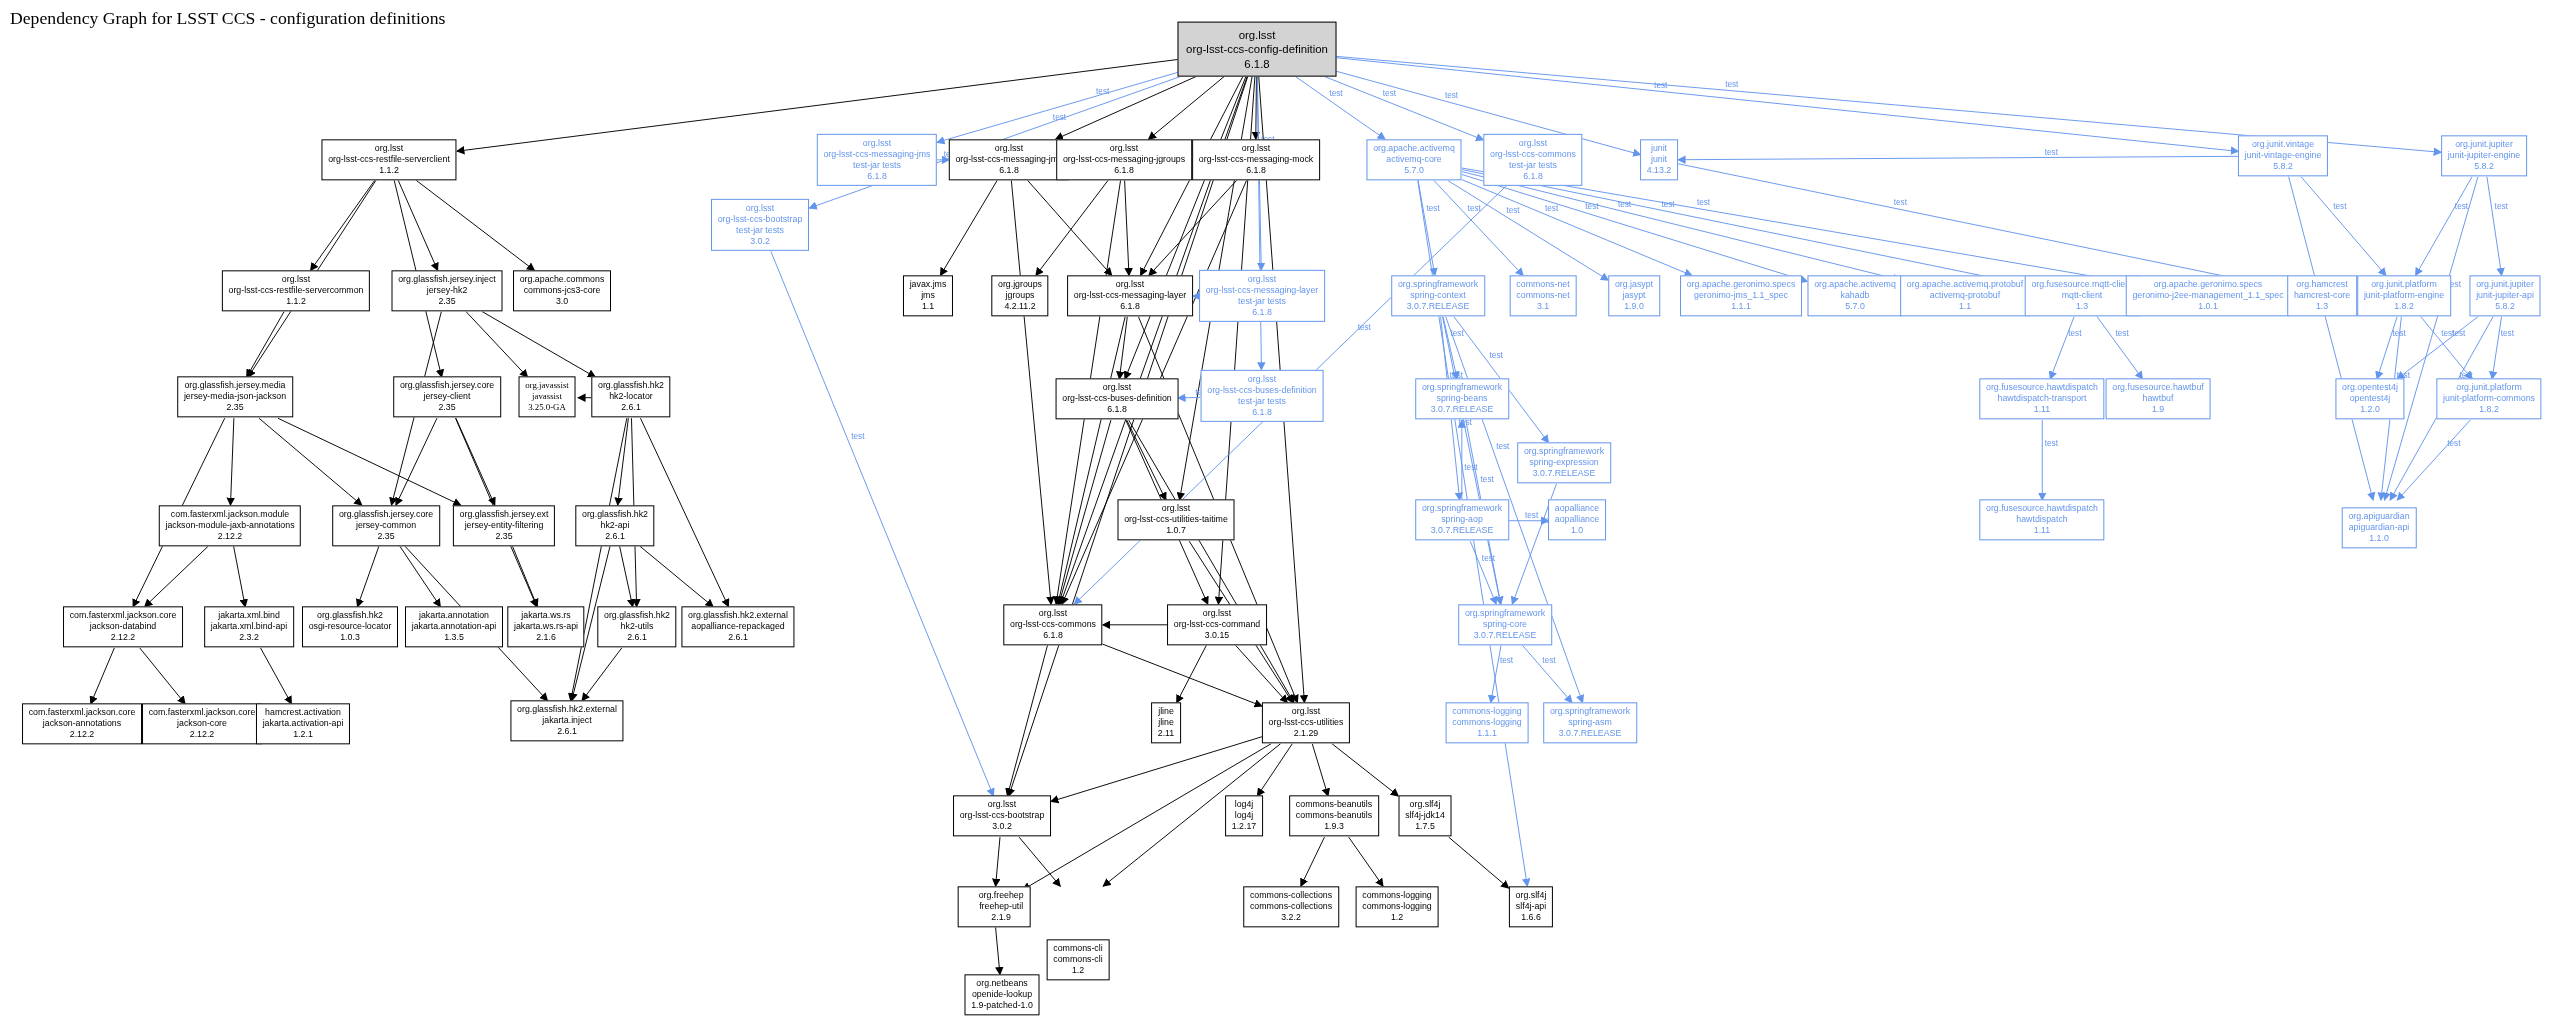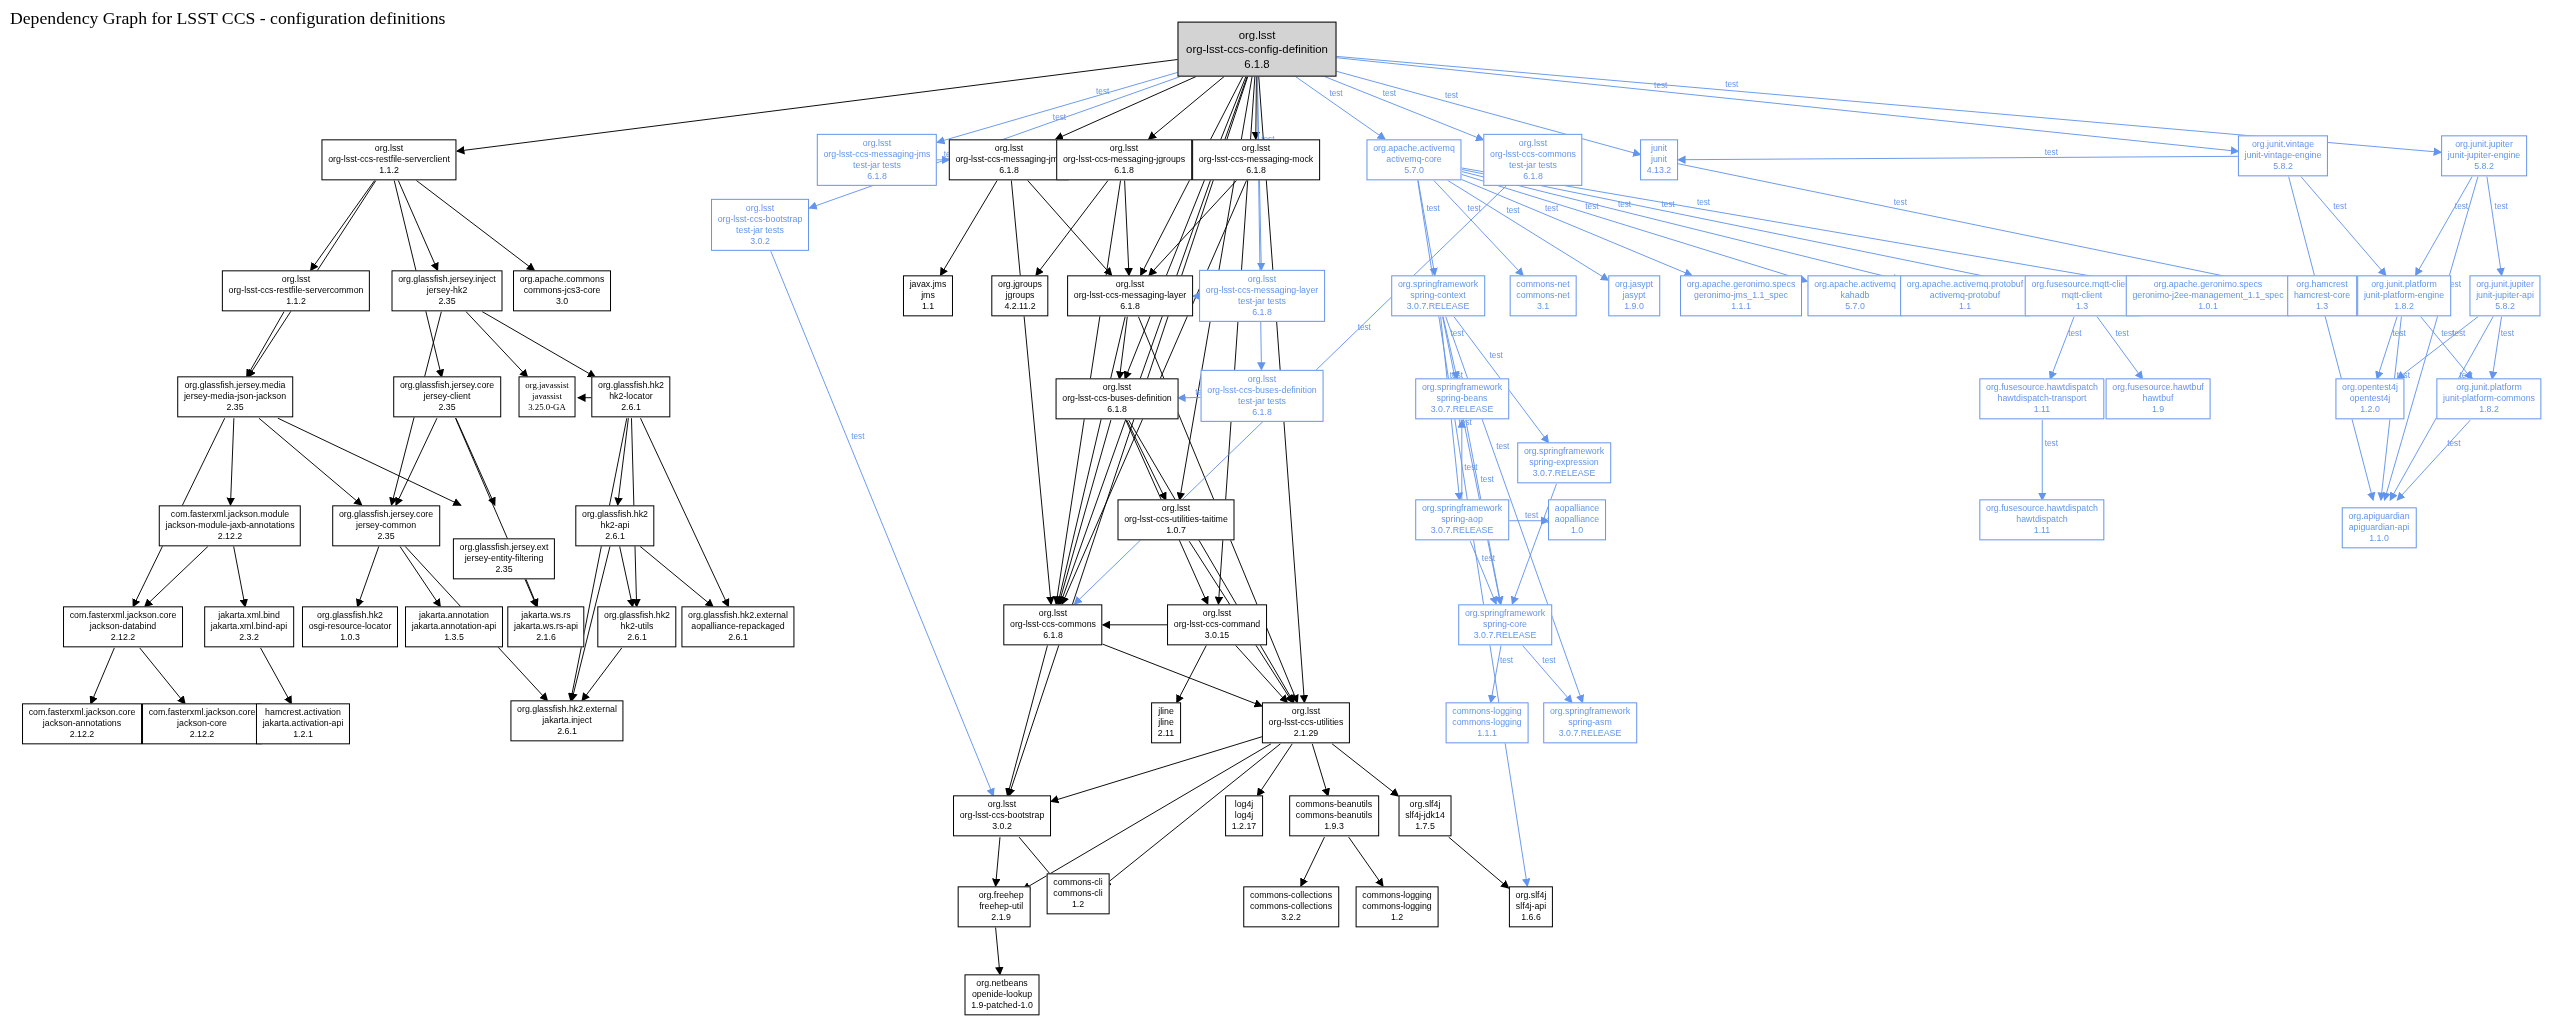--- a/index.html
+++ b/index.html
@@ -260,21 +260,21 @@
       <div class="node" style="left: 230px; top: 526px;">
         <div>com.fasterxml.jackson.module</div>
         <div>jackson-module-jaxb-annotations</div>
         <div>2.12.2</div>
       </div>
       <div class="node" style="left: 386px; top: 526px;">
         <div>org.glassfish.jersey.core</div>
         <div>jersey-common</div>
         <div>2.35</div>
       </div>
-      <div class="node" style="left: 504px; top: 526px; margin-top: 33px;">
+      <div class="node" style="left: 504px; top: 526px;">
         <div>org.glassfish.jersey.ext</div>
         <div>jersey-entity-filtering</div>
         <div>2.35</div>
       </div>
       <div class="node" style="left: 615px; top: 526px;">
         <div>org.glassfish.hk2</div>
         <div>hk2-api</div>
         <div>2.6.1</div>
       </div>
       <div class="node" style="left: 123px; top: 627px;">
@@ -434,21 +434,21 @@
       <div class="node" style="left: 1425px; top: 816px;">
         <div>org.slf4j</div>
         <div>slf4j-jdk14</div>
         <div>1.7.5</div>
       </div>
       <div class="node" style="left: 994px; top: 907px; padding-left: 20px;">
         <div>org.freehep</div>
         <div>freehep-util</div>
         <div>2.1.9</div>
       </div>
-      <div class="node" style="left: 1078px; top: 894px;">
+      <div class="node" style="left: 1078px; top: 960px;">
         <div>commons-cli</div>
         <div>commons-cli</div>
         <div>1.2</div>
       </div>
       <div class="node" style="left: 1291px; top: 907px;">
         <div>commons-collections</div>
         <div>commons-collections</div>
         <div>3.2.2</div>
       </div>
       <div class="node" style="left: 1397px; top: 907px;">

